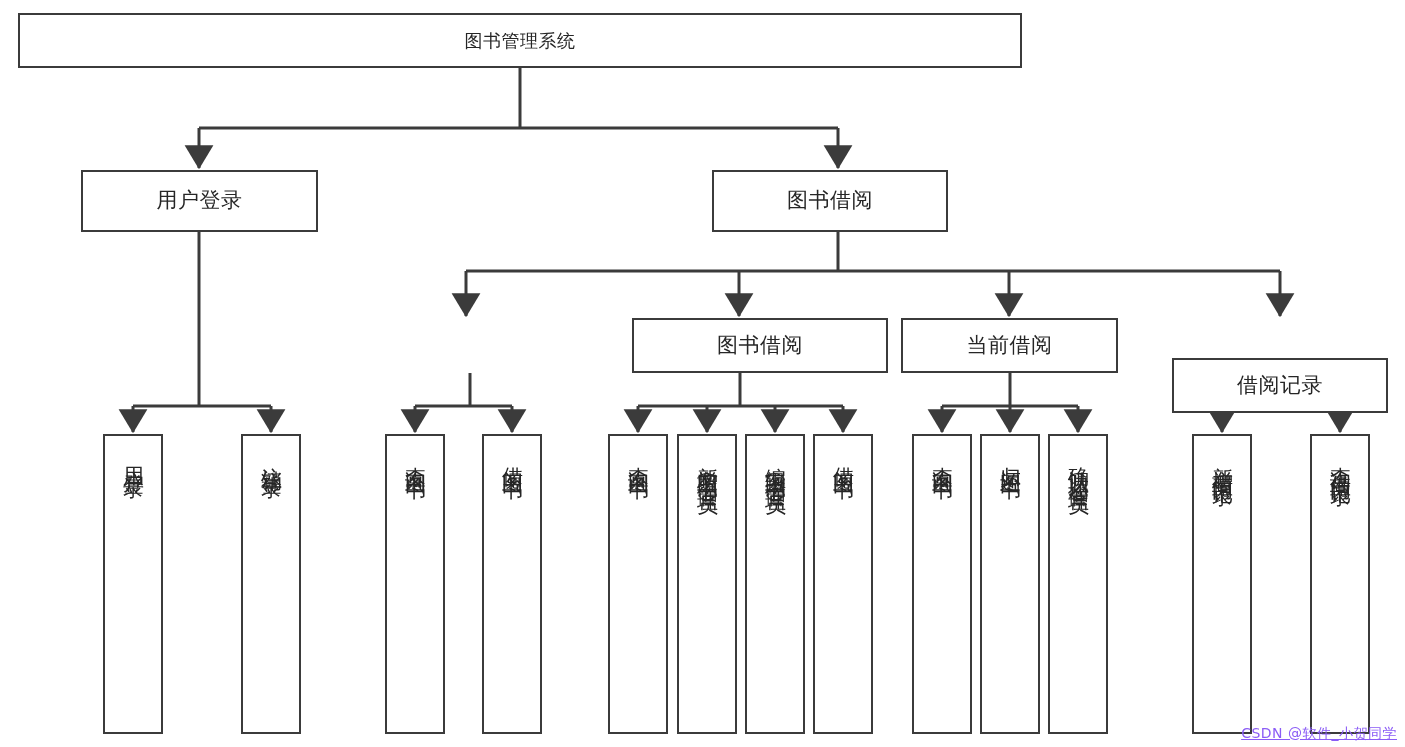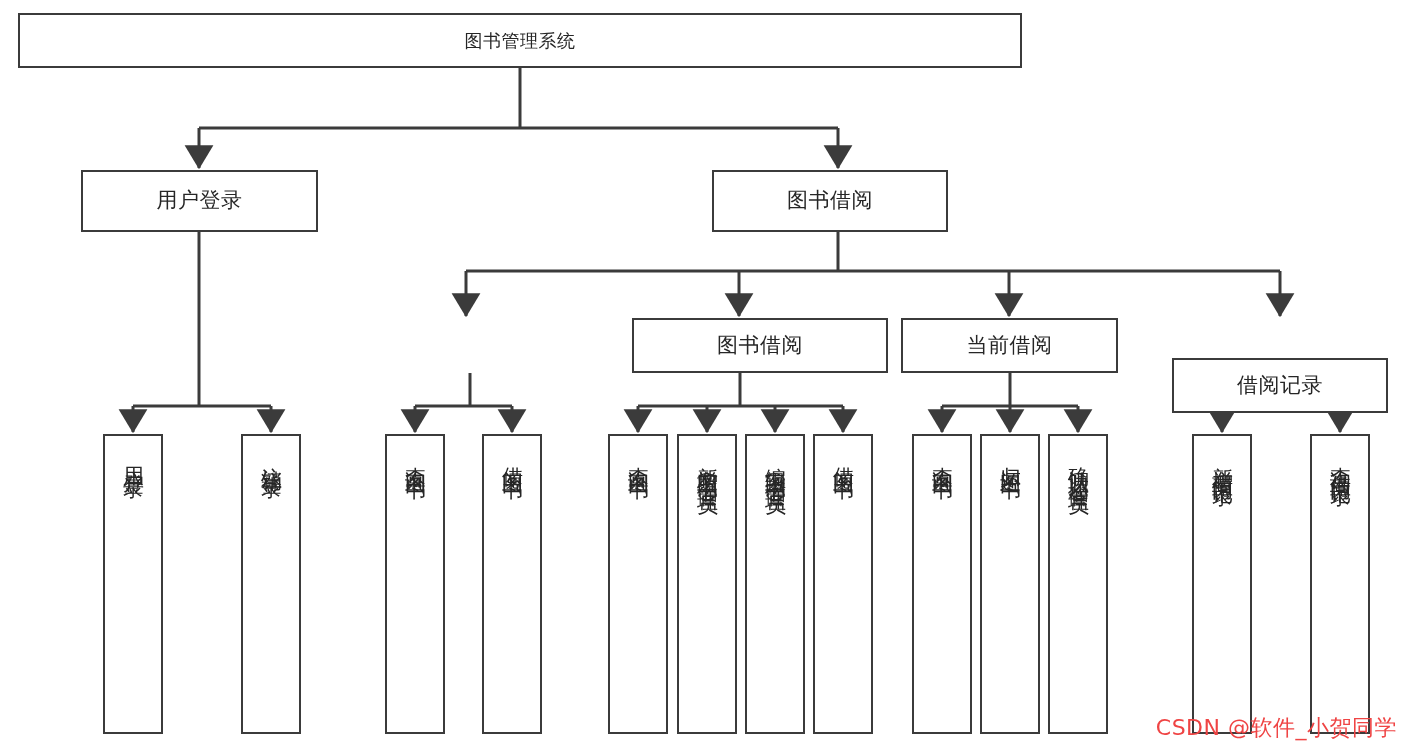--- a/index.html
+++ b/index.html
@@ -63,25 +63,26 @@
     font-size: 21px;
     line-height: 1.0;
     letter-spacing: 4px;
     white-space: pre;
   }
   
   #watermark {
     position: absolute;
     right: 8px;
     bottom: 4px;
-    font-size: 22px;
-    color: #ef4444;
+    font-size: 14px;
+    color: #8b5cf6;
     letter-spacing: 0.5px;
     font-family: "DejaVu Sans", "Liberation Sans", sans-serif;
     user-select: none;
+    text-decoration: underline;
   }
 </style>
 </head>
 <body>
 
 <div id="canvas">
 
   <svg id="wires" viewBox="0 0 1405 747" xmlns="http://www.w3.org/2000/svg">
     <defs>
       <marker id="arrow" viewBox="0 0 10 12" refX="9.5" refY="6" markerWidth="8" markerHeight="10" orient="auto-start-reverse">

